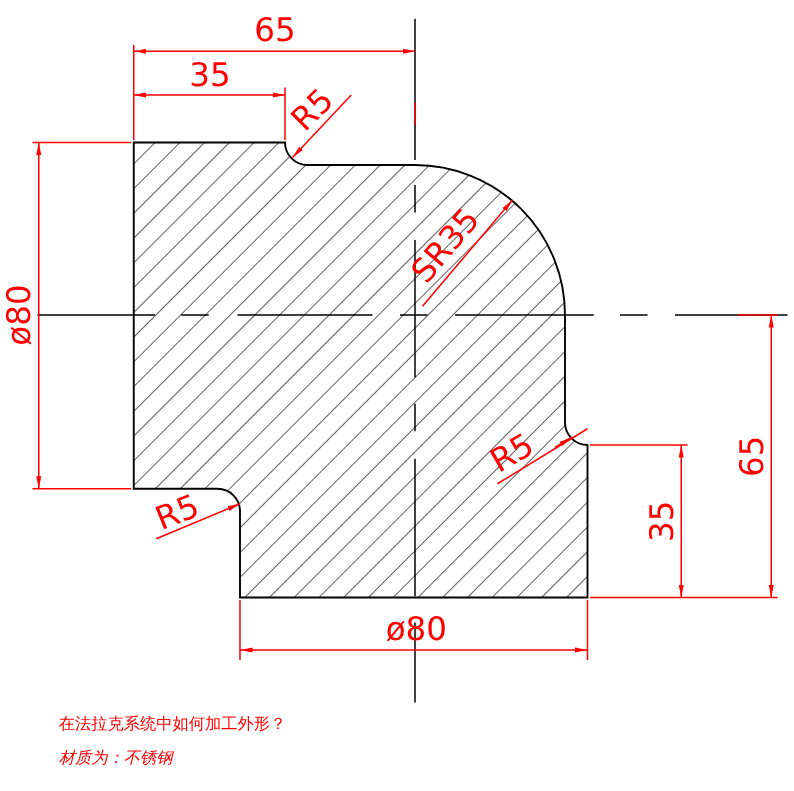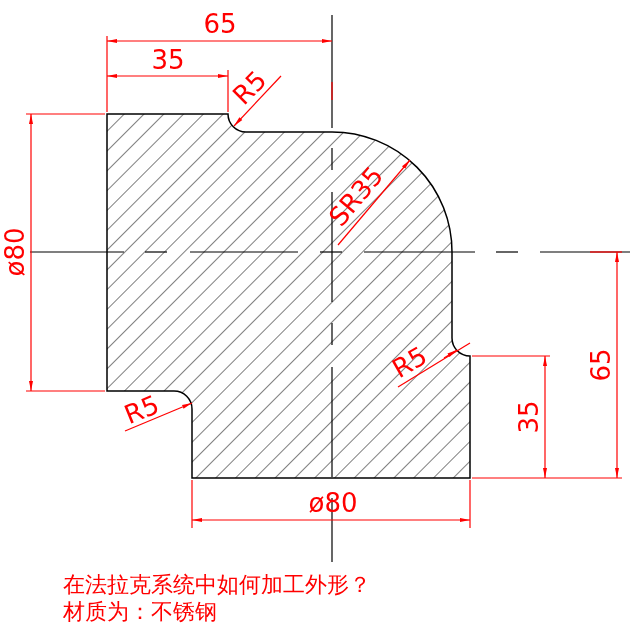--- a/index.html
+++ b/index.html
@@ -1,21 +1,21 @@
 <!DOCTYPE html>
 <html><head>
 <meta charset="utf-8">
 <style>
   html, body { margin: 0; padding: 0; background: #ffffff; }
   body { width: 635px; height: 633px; overflow: hidden; position: relative; font-family: "DejaVu Sans", sans-serif; }
   #drawing { position: absolute; left: 0; top: 0; }
   .dim-text { font-family: "DejaVu Sans", sans-serif; font-size: 26px; fill: #ff0000; }
-  .note { position: absolute; left: 63px; color: #ff0000; font-family: "DejaVu Sans", sans-serif; font-size: 22px; letter-spacing: 0px; white-space: nowrap; }
+  .note { position: absolute; left: 47px; color: #ff0000; font-family: "DejaVu Sans", sans-serif; font-size: 13px; letter-spacing: 0px; white-space: nowrap; }
   #note1 { top: 570px; }
-  #note2 { top: 597px; }
+  #note2 { top: 597px; font-style: italic; }
 </style>
 </head>
 <body>
 
 <svg id="drawing" width="635" height="633" viewBox="0 0 635 633" xmlns="http://www.w3.org/2000/svg">
   <defs>
     <pattern id="hatch" patternUnits="userSpaceOnUse" width="14" height="14" patternTransform="rotate(45)">
       <line x1="0" y1="0" x2="0" y2="14" stroke="#000" stroke-width="1"></line>
     </pattern>
     <marker id="arr" viewBox="0 0 10 6" refX="10" refY="3" markerWidth="10" markerHeight="6" orient="auto-start-reverse" markerUnits="userSpaceOnUse">

